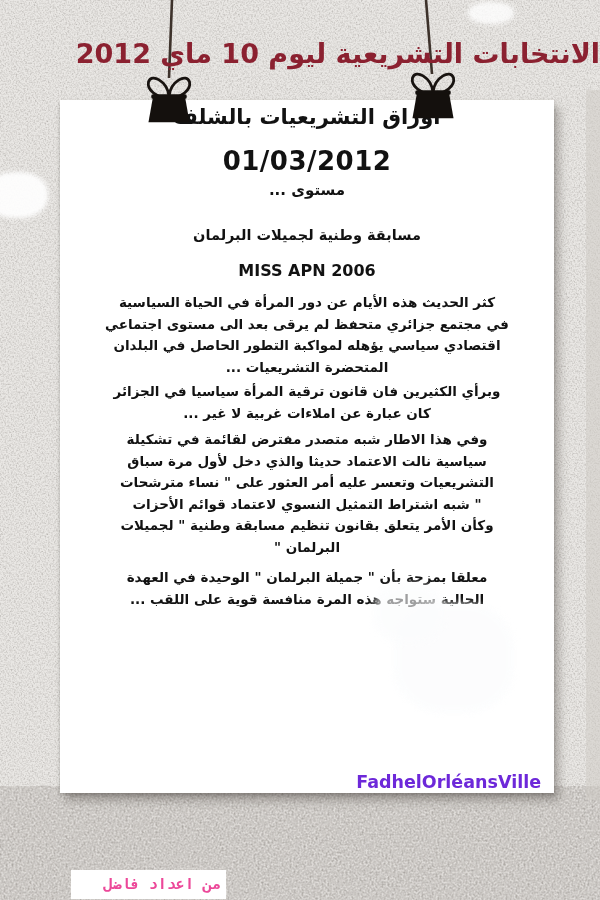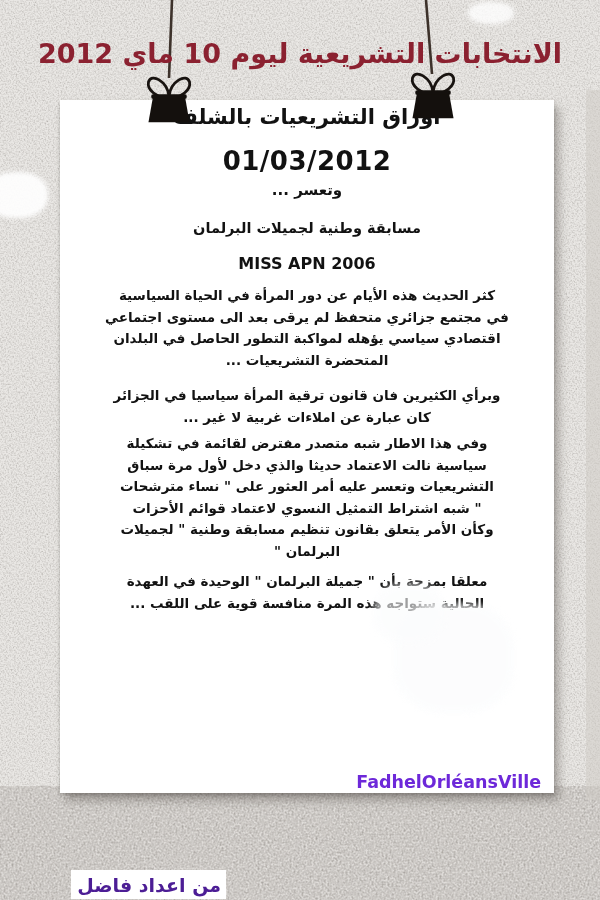--- a/index.html
+++ b/index.html
@@ -11,64 +11,64 @@
   .wall{position:absolute;left:0;top:0;z-index:0;}
   .white-patch{
     position:absolute;background:#ffffff;opacity:.92;border-radius:45%;
     filter:blur(2px);z-index:1;
   }
   .patch-left{left:-14px;top:172px;width:62px;height:46px;}
   .patch-top-right{left:468px;top:2px;width:46px;height:22px;opacity:.8;}
   .strings{position:absolute;left:0;top:0;z-index:2;}
   .page-title{
     position:absolute;left:0;top:38px;width:600px;z-index:3;
-    text-align:center;direction:rtl;
+    direction:rtl;
     font-size:27px;font-weight:bold;color:#8b2130;
     letter-spacing:0.5px;
   }
   .paper{
     position:absolute;left:60px;top:100px;width:494px;height:693px;z-index:4;
     background:#ffffff;
     box-shadow:5px 7px 9px rgba(60,55,50,.35), 0 2px 3px rgba(60,55,50,.25);
     display:flex;flex-direction:column;align-items:center;
     color:#121212;
   }
   .clip{position:absolute;z-index:5;}
   .clip-left{left:141px;top:66px;}
   .clip-right{left:405px;top:62px;}
   .masthead{margin-top:5px;font-size:21px;font-weight:bold;direction:rtl;}
   .date-heading{margin-top:17px;font-size:26px;font-weight:bold;letter-spacing:.5px;}
   .urgent{margin-top:5px;font-size:15px;font-weight:bold;direction:rtl;}
-  .subtitle{margin-top:21px;font-size:14.5px;font-weight:bold;direction:rtl;}
+  .subtitle{margin-top:28px;font-size:14.5px;font-weight:bold;direction:rtl;}
   .miss-heading{margin-top:18px;font-size:16px;font-weight:bold;}
   .para{
     width:446px;text-align:center;direction:rtl;white-space:pre-line;
     font-size:13.5px;font-weight:bold;line-height:21.5px;
   }
   .para-1{margin-top:12px;}
-  .para-2{margin-top:14px;}
+  .para-2{margin-top:3px;}
   .para-3{margin-top:5px;}
   .para-4{margin-top:9px;}
   .closing{margin-top:11px;font-size:16px;font-weight:bold;}
   .signature{
     position:absolute;right:13px;bottom:1px;
     font-size:17.5px;font-weight:bold;color:#6d28d9;
   }
   .faint-blob{
     position:absolute;background:#fbfcfd;border-radius:40%;filter:blur(3px);
   }
   .blob-a{right:40px;bottom:80px;width:120px;height:110px;opacity:.7;}
   .blob-b{right:110px;bottom:150px;width:70px;height:60px;opacity:.6;}
   .credit-box{
     position:absolute;left:71px;top:870px;width:155px;height:29px;z-index:3;
     background:#ffffff;display:flex;align-items:center;justify-content:flex-end;
     padding-right:5px;box-sizing:border-box;
   }
   .credit-text{
-    font-size:19px;font-weight:bold;direction:rtl;color:#4c1d95;white-space:nowrap;
+    font-size:15px;font-weight:bold;direction:rtl;color:#ec4899;white-space:nowrap;font-family:Liberation Mono, monospace;
   }
 </style>
 </head>
 <body>
 
 <svg class="wall" width="600" height="900" aria-hidden="true">
   <defs>
     <filter id="grain" x="0" y="0" width="100%" height="100%">
       <feTurbulence type="fractalNoise" baseFrequency="0.62" numOctaves="3" seed="8" stitchTiles="stitch" result="noise"></feTurbulence>
       <feColorMatrix in="noise" type="matrix" values="0 0 0 0 0.33  0 0 0 0 0.31  0 0 0 0 0.29  0.55 0.55 0.55 0 -0.72"></feColorMatrix>
@@ -91,21 +91,21 @@
 <svg class="strings" width="600" height="120" aria-hidden="true">
   <line x1="172" y1="0" x2="169" y2="78" stroke="#3d322b" stroke-width="2.6"></line>
   <line x1="426" y1="0" x2="432" y2="74" stroke="#3d322b" stroke-width="2.6"></line>
 </svg>
 
 <div class="page-title">الانتخابات التشريعية ليوم 10 ماي 2012</div>
 
 <div class="paper">
   <div class="masthead">أوراق التشريعيات بالشلف</div>
   <div class="date-heading">01/03/2012</div>
-  <div class="urgent">وتعسر ...</div>
+  <div class="urgent">مستوى ...</div>
   <div class="subtitle">مسابقة وطنية لجميلات البرلمان</div>
   <div class="miss-heading">MISS APN 2006</div>
   <div class="para para-1">كثر الحديث هذه الأيام عن دور المرأة  في الحياة السياسية
 في مجتمع جزائري متحفظ  لم يرقى بعد الى مستوى اجتماعي
 اقتصادي سياسي  يؤهله لمواكبة التطور الحاصل في البلدان
 المتحضرة التشريعيات ...</div>
   <div class="para para-2">وبرأي الكثيرين فان قانون ترقية المرأة سياسيا في الجزائر
 كان عبارة عن املاءات غربية لا غير ...</div>
   <div class="para para-3">وفي هذا الاطار شبه متصدر مفترض لقائمة في تشكيلة
 سياسية نالت الاعتماد حديثا  والذي دخل لأول مرة سباق

